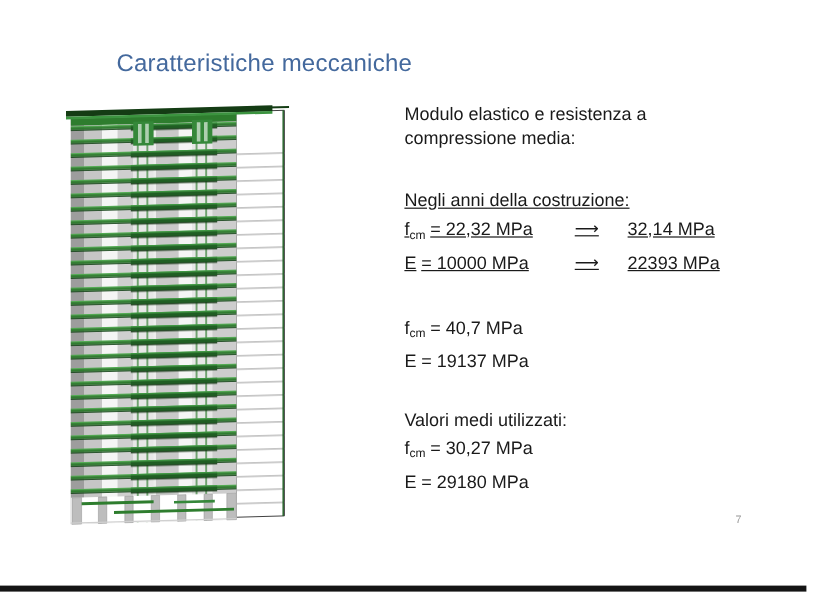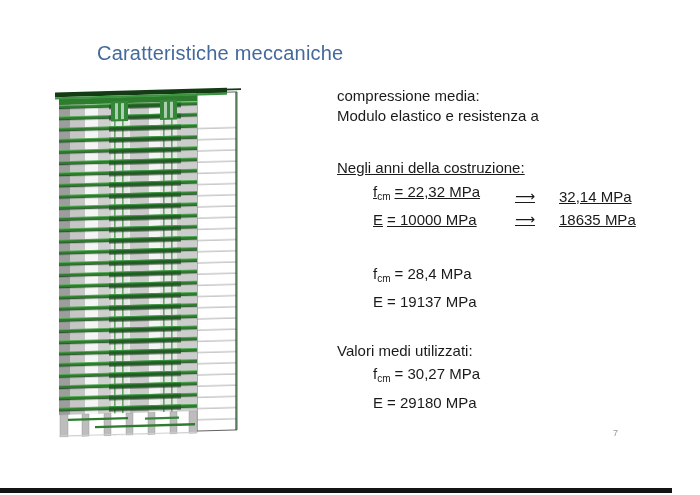--- a/index.html
+++ b/index.html
@@ -16,21 +16,21 @@
   }
   .model-wrap { position:absolute; left:55px; top:83px; width:186px; height:360px; }
   .text-col {
     position:absolute; left:337px; top:86px; width:340px;
     font-size:15px;
   }
   .intro { line-height:20px; margin:0 0 30px 0; }
   .block-1 { margin-bottom:30px;text-decoration:underline; }
   .block-2 { margin-bottom:25px; }
   .heading { line-height:23.5px; }
-  .fline { line-height:23.5px; display:flex; align-items:flex-end; white-space:nowrap;margin-left:36px; }
+  .fline { line-height:23.5px; display:flex; align-items:flex-start; white-space:nowrap; }
   .formula { display:inline-block; min-width:128px; }
   .sub { font-size:10px; vertical-align:-3px; }
   .rest { margin-left:4px; }
   .arrow {
     font-family:"DejaVu Sans",sans-serif;
     display:inline-block; width:48px; text-align:center; margin-right:10px;
     font-size:14px; color:#1a1a1a;
   }
   .page-number {
     position:absolute; left:613px; top:428px;
@@ -117,41 +117,41 @@
         <rect x="40" y="344" width="100" height="2.4" fill="#2e7d2e"></rect>
         <rect x="90" y="337" width="34" height="2.2" fill="#35883a"></rect>
         <rect x="4" y="352.6" width="138" height="1" fill="#d0d0d0"></rect>
       </g>
     </svg>
   </div>
 
   <div class="text-col">
 
     <div class="intro">
+      <div>Modulo elastico e resistenza a</div>
       <div>compressione media:</div>
-      <div>Modulo elastico e resistenza a</div>
     </div>
 
     <div class="block-1">
       <div class="heading">Negli anni della costruzione:</div>
       <div class="fline">
         <span class="formula"><span>f</span><span class="sub">cm</span><span class="rest">= 22,32 MPa</span></span>
         <span class="arrow">⟶</span>
         <span>32,14 MPa</span>
       </div>
       <div class="fline">
         <span class="formula"><span>E</span><span class="rest">= 10000 MPa</span></span>
         <span class="arrow">⟶</span>
-        <span>18635 MPa</span>
+        <span>22393 MPa</span>
       </div>
     </div>
 
     <div class="block-2">
       <div class="fline">
-        <span class="formula"><span>f</span><span class="sub">cm</span><span class="rest">= 28,4 MPa</span></span>
+        <span class="formula"><span>f</span><span class="sub">cm</span><span class="rest">= 40,7 MPa</span></span>
       </div>
       <div class="fline">
         <span class="formula"><span>E</span><span class="rest">= 19137 MPa</span></span>
       </div>
     </div>
 
     <div class="block-3">
       <div class="heading">Valori medi utilizzati:</div>
       <div class="fline">
         <span class="formula"><span>f</span><span class="sub">cm</span><span class="rest">= 30,27 MPa</span></span>

